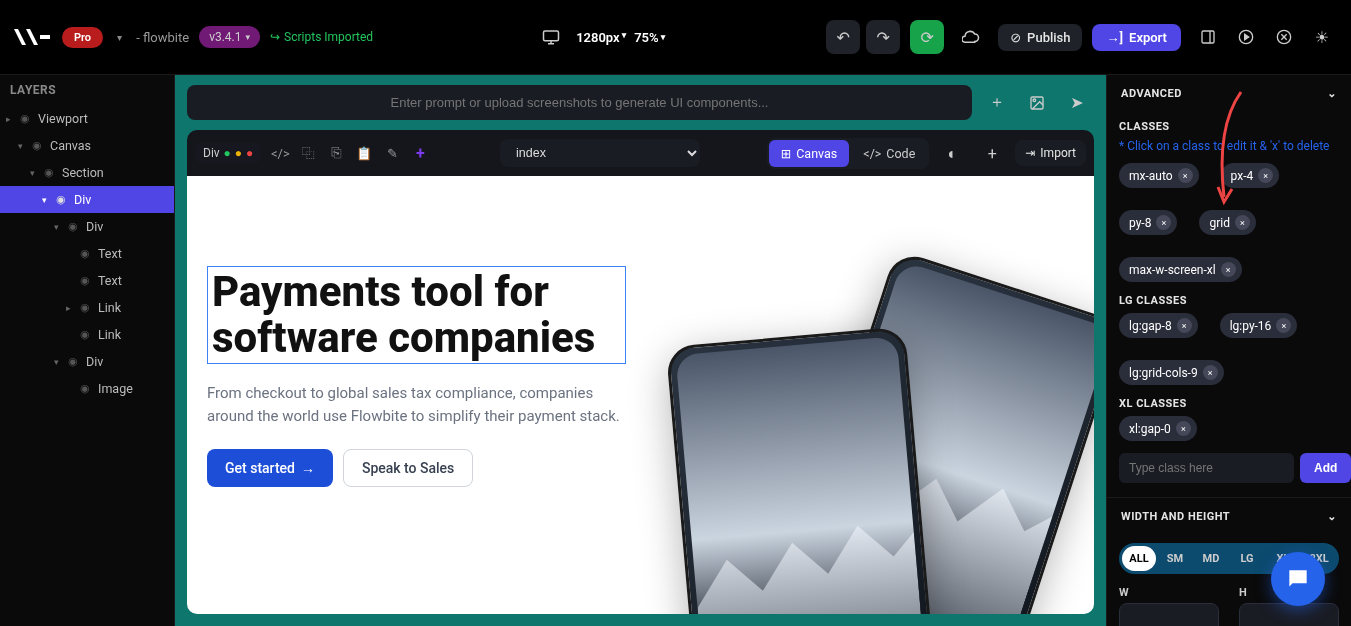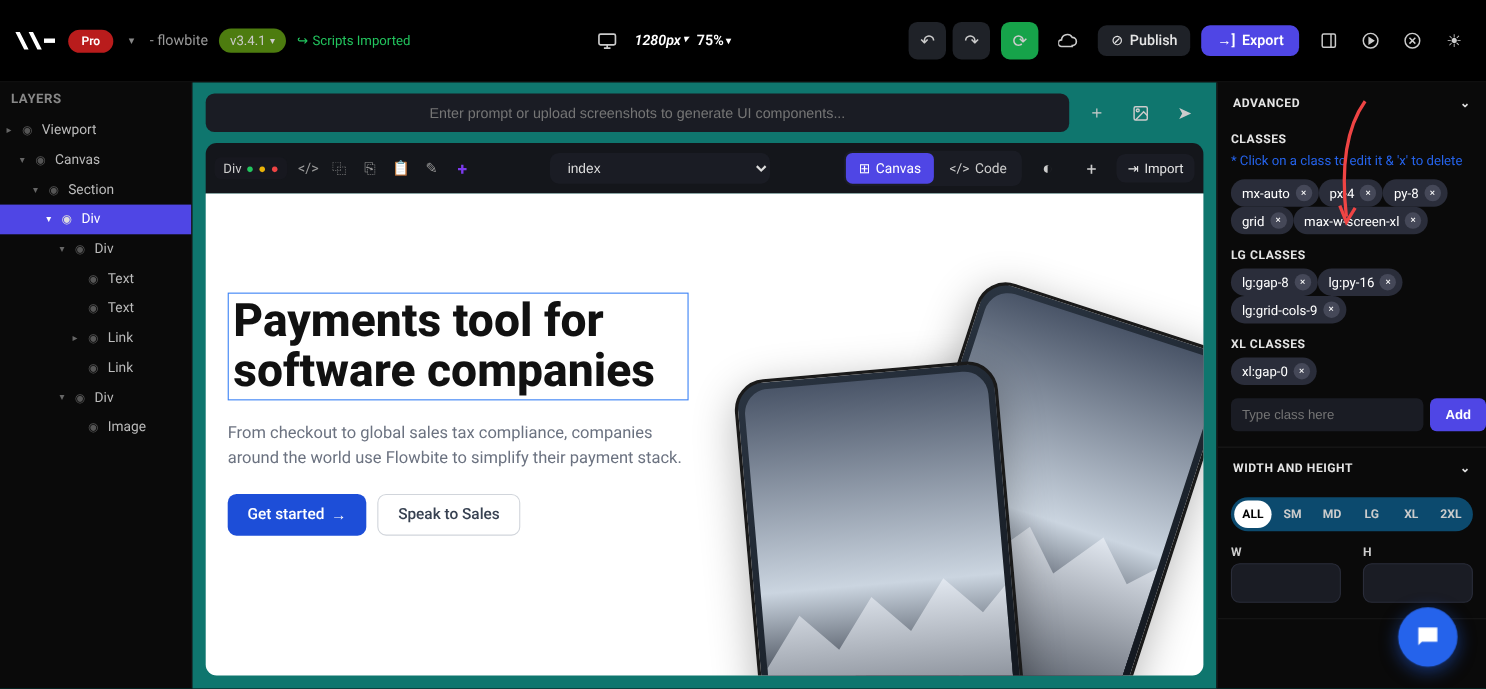--- a/index.html
+++ b/index.html
@@ -4,26 +4,26 @@
 <style>
 * { margin: 0; padding: 0; box-sizing: border-box; }
 body { font-family: -apple-system, BlinkMacSystemFont, "Segoe UI", Roboto, sans-serif; background: #000; color: #e5e5e5; width: 1351px; height: 626px; overflow: hidden; position: relative; }
 .topbar { height: 75px; display: flex; align-items: center; padding: 0 12px; gap: 10px; background: #000; border-bottom: 1px solid #1a1a1a; }
 .topbar .spacer { flex: 1; }
 .logo { width: 40px; height: 24px; display: flex; align-items: center; }
 .logo svg { width: 40px; height: 24px; }
 .badge-pro { background: #b91c1c; color: #fff; font-size: 11px; font-weight: 600; padding: 4px 12px; border-radius: 14px; }
 .top-chevron { color: #888; font-size: 10px; padding: 0 4px; cursor: pointer; }
 .proj-name { color: #999; font-size: 13px; }
-.ver-pill { background: #4d7c0f; color: #ccc; font-size: 12px; padding: 4px 10px; border-radius: 14px; display: flex; align-items: center; gap: 4px; }
+.ver-pill { background: #701a75; color: #ccc; font-size: 12px; padding: 4px 10px; border-radius: 14px; display: flex; align-items: center; gap: 4px; }
 .scripts-imp { color: #22c55e; font-size: 12px; display: flex; align-items: center; gap: 4px; }
 .device-group { display: flex; align-items: center; gap: 8px; }
 .icon-btn { width: 34px; height: 34px; display: flex; align-items: center; justify-content: center; border-radius: 8px; cursor: pointer; color: #ccc; }
 .device-icon { color: #ccc; }
-.device-px { font-size: 13px; font-weight: 600; color: #fff; display: flex; gap: 2px; font-style: italic; }
+.device-px { font-size: 13px; font-weight: 600; color: #fff; display: flex; gap: 2px; }
 .device-zoom { font-size: 13px; font-weight: 600; color: #fff; display: flex; align-items: center; gap: 2px; }
 .undo-redo { display: flex; gap: 6px; }
 .undo-redo .icon-btn { background: #1f2228; }
 .sync-btn { background: #16a34a; border-radius: 8px; }
 .publish-btn { display: flex; align-items: center; gap: 6px; background: #1f2228; padding: 6px 12px; border-radius: 8px; cursor: pointer; font-size: 13px; font-weight: 500; }
 .export-btn { display: flex; align-items: center; gap: 6px; background: #4f46e5; color: #fff; padding: 6px 14px; border-radius: 8px; cursor: pointer; font-size: 13px; font-weight: 600; }
 .top-right-icons { display: flex; gap: 4px; align-items: center; }
 
 .main-row { display: flex; height: calc(100% - 75px); }
 .layers-panel { width: 175px; background: #0a0a0a; border-right: 1px solid #1a1a1a; display: flex; flex-direction: column; }
@@ -73,21 +73,21 @@
 
 .right-panel { width: 245px; background: #0a0a0a; border-left: 1px solid #1a1a1a; display: flex; flex-direction: column; position: relative; overflow-y: auto; }
 .rp-tabs { display: flex; border-bottom: 1px solid #1a1a1a; }
 .rp-tab { flex: 1; text-align: center; padding: 10px 4px; font-size: 13px; font-weight: 500; cursor: pointer; color: #ccc; }
 .rp-tab.active { background: #4f46e5; border-radius: 8px 8px 0 0; color: #fff; margin: 4px; padding: 8px 4px; }
 .rp-section { border-bottom: 1px solid #1a1a1a; }
 .rp-sec-head { display: flex; align-items: center; justify-content: space-between; padding: 12px 14px; font-size: 11px; font-weight: 700; letter-spacing: 0.5px; cursor: pointer; }
 .rp-body { padding: 8px 12px 14px; }
 .rp-label { font-size: 11px; font-weight: 700; letter-spacing: 0.5px; margin-bottom: 6px; }
 .rp-hint { font-size: 12px; color: #2563eb; margin-bottom: 10px; }
-.chips { display: flex; flex-wrap: wrap; gap: 0; margin-bottom: 12px; }
+.chips { display: flex; flex-wrap: wrap; gap: 22px; margin-bottom: 12px; }
 .chip { background: #2a2d3a; color: #fff; font-size: 12px; padding: 5px 6px 5px 10px; border-radius: 14px; display: flex; align-items: center; gap: 5px; }
 .chip .x { width: 15px; height: 15px; border-radius: 50%; background: #454858; display: flex; align-items: center; justify-content: center; font-size: 9px; cursor: pointer; }
 .class-input-row { display: flex; gap: 6px; }
 .class-input { flex: 1; background: #1a1c24; border: none; border-radius: 6px; padding: 8px 10px; color: #ccc; font-size: 12px; }
 .add-btn { background: #4f46e5; color: #fff; border: none; border-radius: 6px; padding: 8px 14px; font-size: 12px; font-weight: 600; cursor: pointer; }
 .bp-pills { display: flex; background: #0c4a6e; border-radius: 20px; padding: 3px; gap: 2px; }
 .bp-pill { flex: 1; text-align: center; font-size: 11px; font-weight: 700; padding: 6px 4px; border-radius: 16px; cursor: pointer; color: #ccc; }
 .bp-pill.active { background: #fff; color: #000; }
 .wh-row { display: flex; gap: 20px; margin-top: 12px; }
 .wh-col { flex: 1; }

